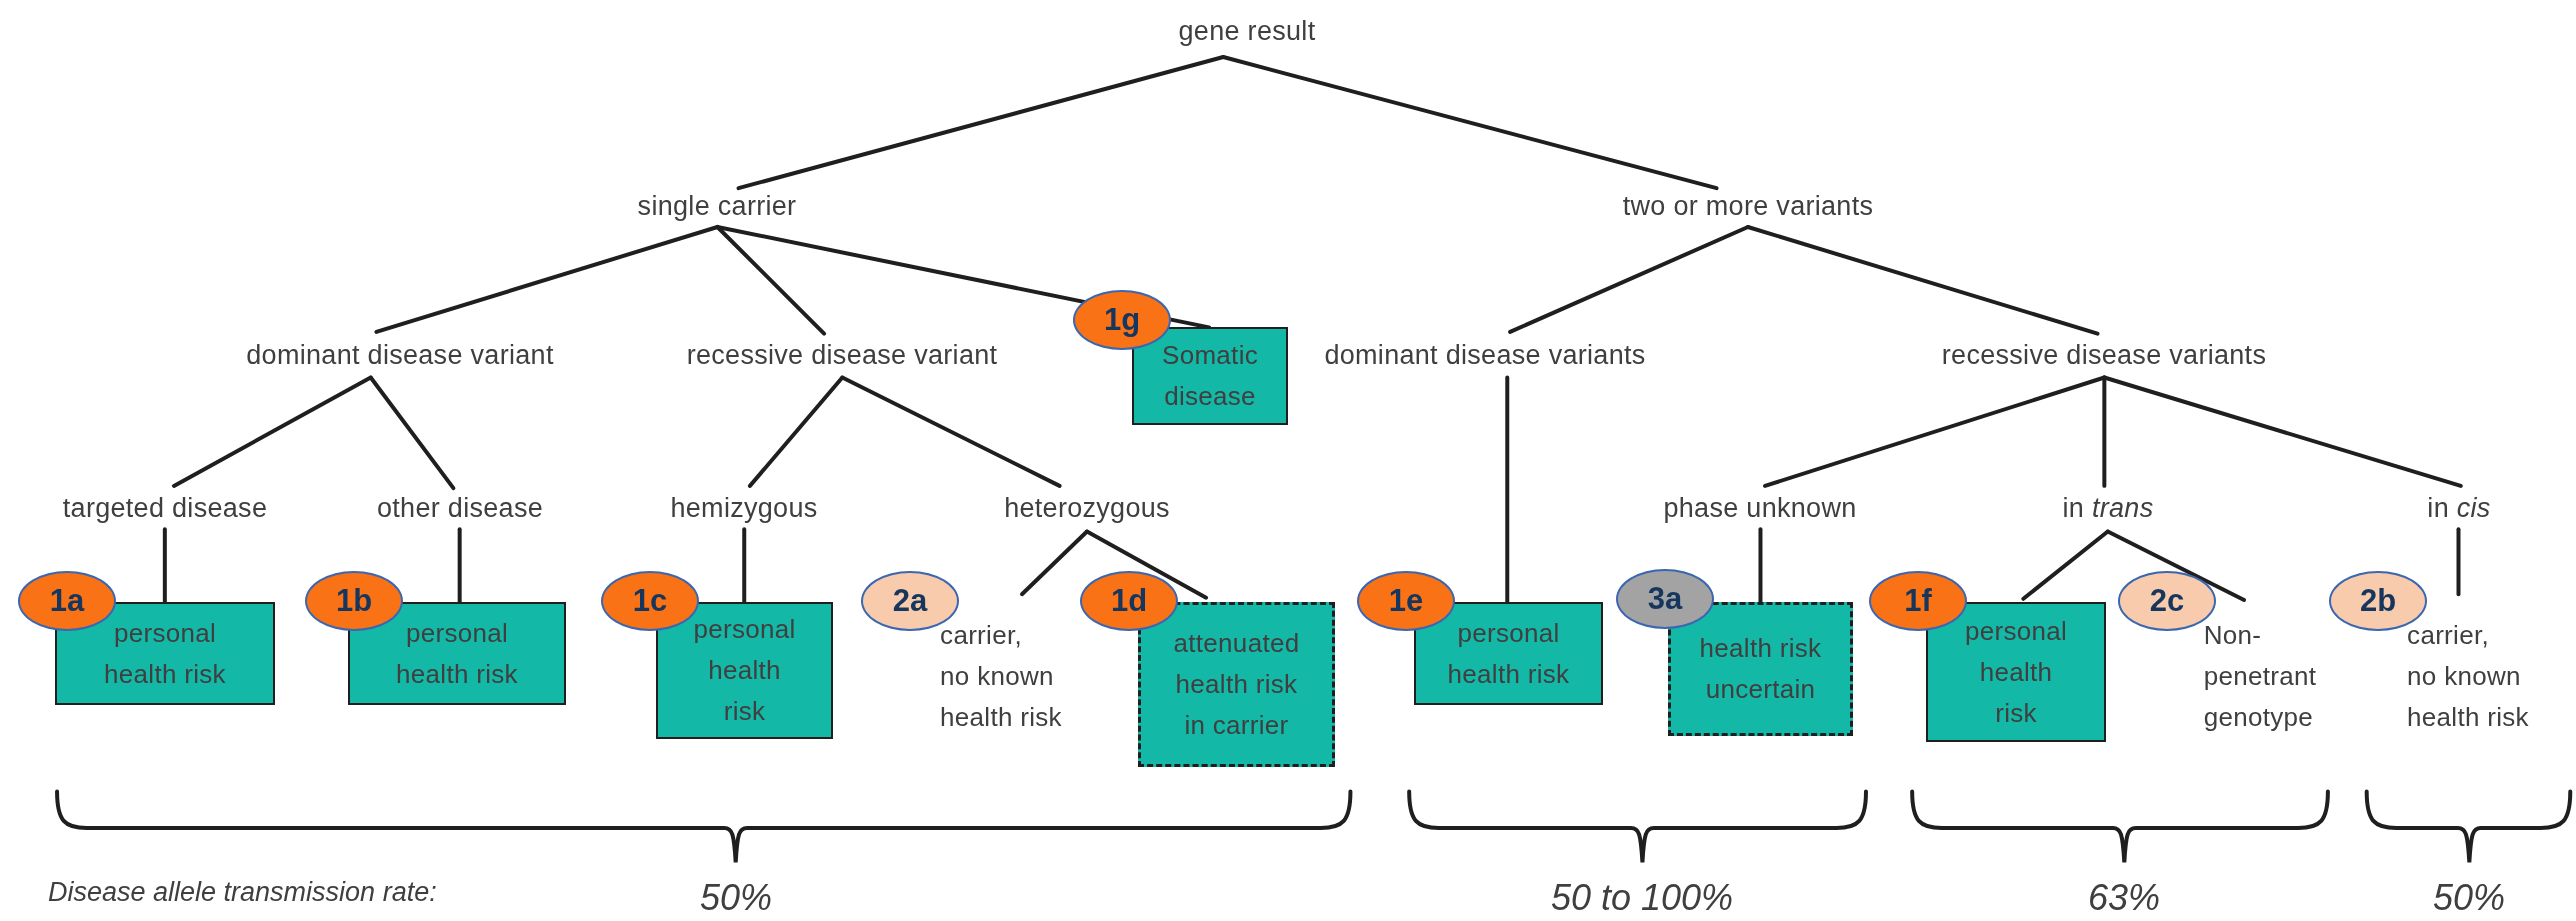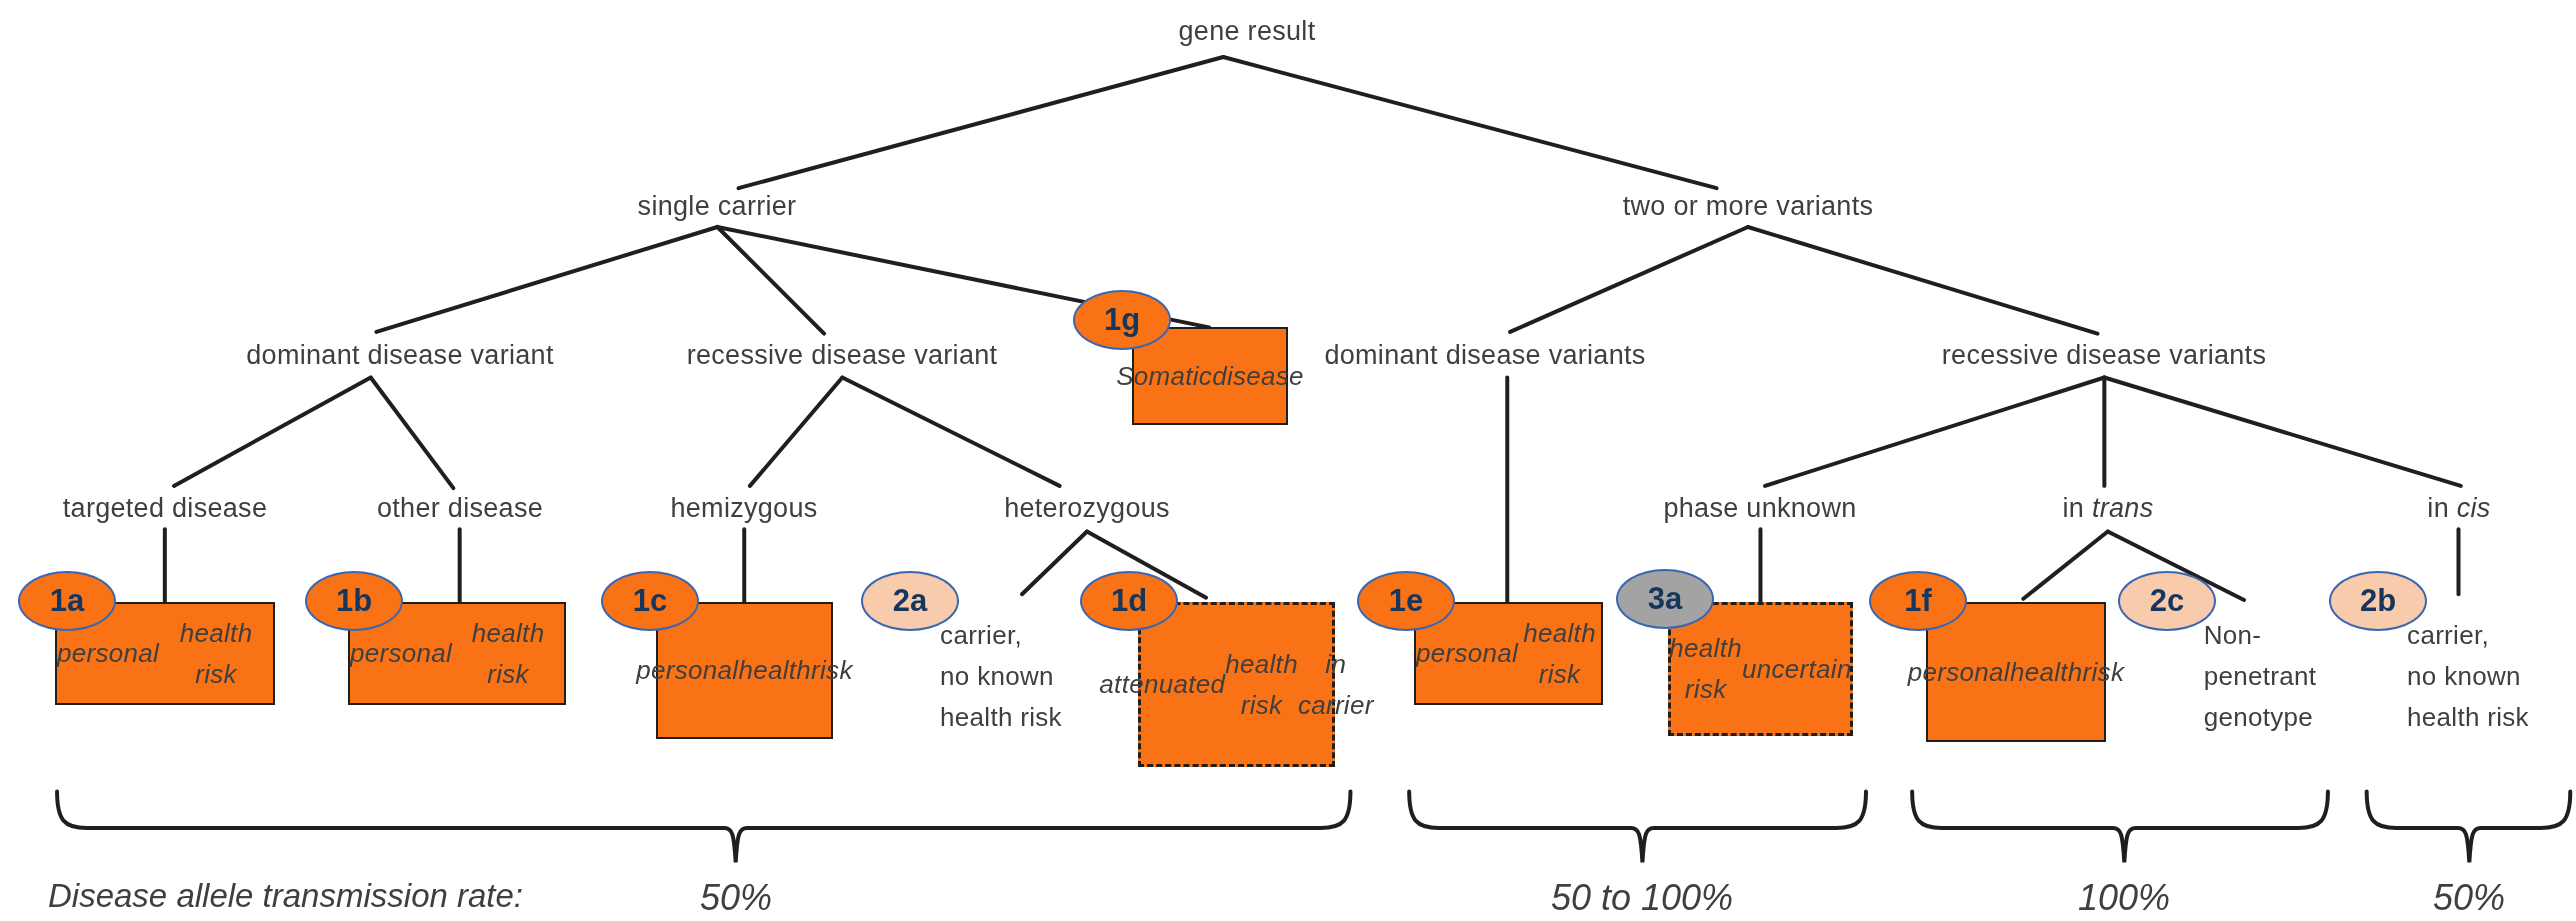--- a/index.html
+++ b/index.html
@@ -2,35 +2,35 @@
 <html style="font-size:9px"><head>
 <meta charset="utf-8">
 <style>
   html,body{margin:0;padding:0;background:#ffffff;}
   #diagram{position:relative;width:2576px;height:921px;background:#ffffff;overflow:hidden;
            font-family:"Liberation Sans",sans-serif;color:#3f3f3f;}
   #edge-layer{position:absolute;left:0;top:0;width:2576px;height:921px;}
   .tlabel{position:absolute;transform:translate(-50%,-50%);white-space:nowrap;
           font-size:27px;color:#3f3f3f;letter-spacing:0.3px;}
   .tlabel em{font-style:italic;}
-  .leaf-box{position:absolute;box-sizing:border-box;display:flex;flex-direction:row;
-            justify-content:center;align-items:center;text-align:center;background:#f97316;font-style:italic;}
+  .leaf-box{position:absolute;box-sizing:border-box;display:flex;flex-direction:column;
+            justify-content:center;align-items:center;text-align:center;background:#14b8a6;}
   .leaf-box.solid{border:2.9px solid #1f1f1f;}
   .leaf-box.dashed{border:3.4px dashed #1f1f1f;}
   .leaf-text{position:absolute;transform:translateX(-50%);text-align:left;white-space:nowrap;}
   .bline{font-size:26px;line-height:41px;color:#3f3f3f;letter-spacing:0.3px;}
   .badge{position:absolute;width:98px;height:60px;border-radius:50%;box-sizing:border-box;
          display:flex;align-items:center;justify-content:center;
          font-size:31px;font-weight:bold;color:#17365d;border:2.9px solid #3b66b0;}
   .badge.blue{background:#f97316;}
   .badge.orange{background:#f8cbad;}
   .badge.green{background:#a3a3a3;}
   .rate-label{position:absolute;transform:translateX(-50%);font-size:36px;font-style:italic;
               color:#3f3f3f;white-space:nowrap;}
-  .rate-caption{position:absolute;font-size:33px;font-style:italic;color:#3f3f3f;white-space:nowrap;}
+  .rate-caption{position:absolute;font-size:27px;font-style:italic;color:#3f3f3f;white-space:nowrap;}
 </style>
 </head>
 <body>
 
 <div id="diagram">
   <svg id="edge-layer" viewBox="0 0 4517 1615" xmlns="http://www.w3.org/2000/svg">
       <line x1="2145" y1="100" x2="1295" y2="330" stroke="#1f1f1f" stroke-width="7" stroke-linecap="round"></line>
       <line x1="2145" y1="100" x2="3010" y2="330" stroke="#1f1f1f" stroke-width="7" stroke-linecap="round"></line>
       <line x1="1258" y1="398" x2="660" y2="582" stroke="#1f1f1f" stroke-width="7" stroke-linecap="round"></line>
       <line x1="1258" y1="398" x2="1445" y2="585" stroke="#1f1f1f" stroke-width="7" stroke-linecap="round"></line>
@@ -130,16 +130,16 @@
     </div>
     <div class="badge orange" style="left: 2118px; top: 571px;">2c</div>
     <div class="leaf-text" style="left: 2468px; top: 615px;">
       <div class="bline">carrier,</div>
       <div class="bline">no known</div>
       <div class="bline">health risk</div>
     </div>
     <div class="badge orange" style="left: 2329px; top: 571px;">2b</div>
     <div class="rate-label" style="left: 736px; top: 877px;">50%</div>
     <div class="rate-label" style="left: 1642px; top: 877px;">50 to 100%</div>
-    <div class="rate-label" style="left: 2124px; top: 877px;">100%</div>
+    <div class="rate-label" style="left: 2124px; top: 877px;">63%</div>
     <div class="rate-label" style="left: 2469px; top: 877px;">50%</div>
   </div>
 
 
 </body></html>

